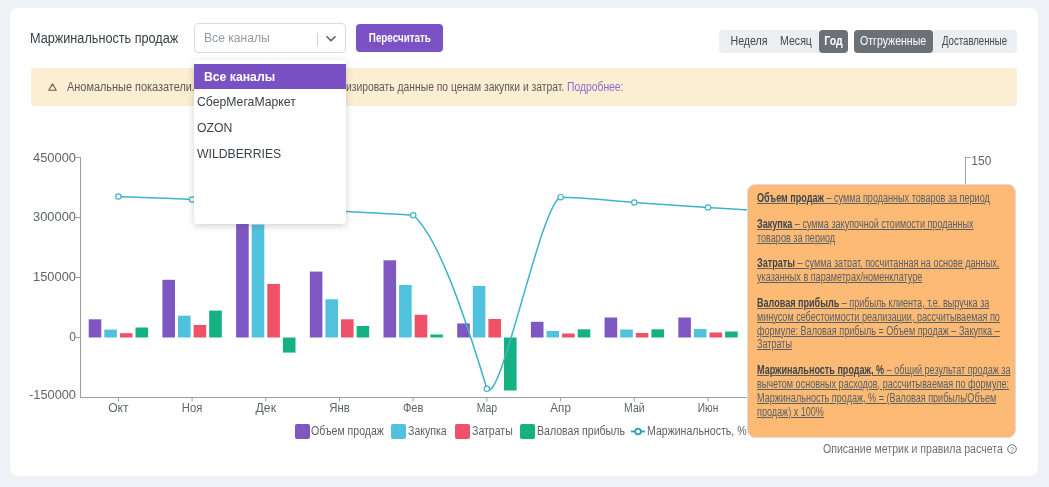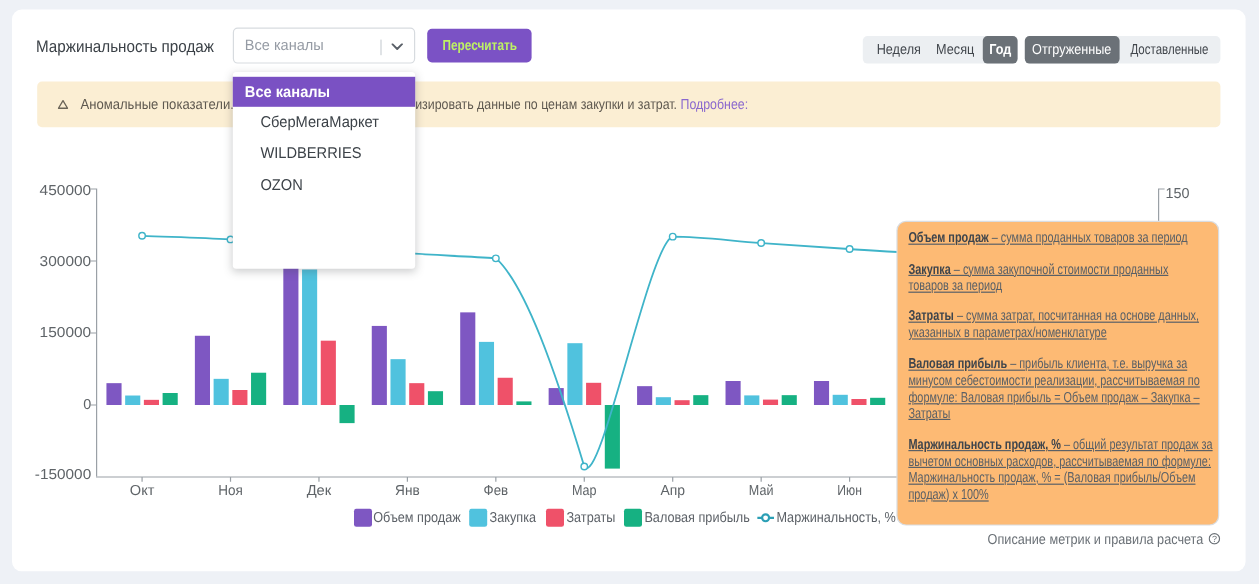--- a/index.html
+++ b/index.html
@@ -4,38 +4,38 @@
 <style>
   * { margin:0; padding:0; box-sizing:border-box; }
   html,body { width:1049px; height:487px; font-family:"Liberation Sans", sans-serif; background:#eef1f6; overflow:hidden; position:relative; }
   .abs { position:absolute; }
   #card { position:absolute; left:10px; top:8px; width:1028px; height:468px; background:#fff; border-radius:8px; }
   #title { position:absolute; left:29.5px; top:30px; font-size:14px; color:#3b4147; transform:scaleX(0.905); transform-origin:0 0; white-space:nowrap; }
   #select { position:absolute; left:194px; top:23px; width:151.5px; height:29.5px; background:#fff; border:1px solid #d7dbdf; border-radius:4px; }
   #select .txt { position:absolute; left:9px; top:6.5px; font-size:12.5px; color:#959ba4; transform:scaleX(0.97); transform-origin:0 0; white-space:nowrap; }
   #select .dv { position:absolute; left:122px; top:8.5px; width:1px; height:13px; background:#ccd1d6; }
   #select svg { position:absolute; left:131px; top:12px; }
-  #recalc { position:absolute; left:356px; top:24px; width:87.4px; height:28px; background:#7b52c5; border-radius:4px; color:#bef264; font-size:12px; font-weight:bold; line-height:28px; text-align:center; }
+  #recalc { position:absolute; left:356px; top:24px; width:87.4px; height:28px; background:#7b52c5; border-radius:4px; color:#ffffff; font-size:12px; font-weight:bold; line-height:28px; text-align:center; }
   #recalc span { display:inline-block; transform:scaleX(0.82); white-space:nowrap; }
   .tg { position:absolute; top:30px; height:23px; background:#eceff2; border-radius:4px; }
   .tlb { position:absolute; top:30px; height:23px; line-height:23px; text-align:center; font-size:12px; color:#42474d; transform:scaleX(0.88); transform-origin:50% 50%; white-space:nowrap; }
   .dk { position:absolute; top:30px; height:23px; background:#6b7177; border-radius:4px; }
   #banner { position:absolute; left:31px; top:67.5px; width:986px; height:38px; background:#fbeed3; border-radius:4px; font-size:12px; color:#5f5950; }
   #banner .t { position:absolute; top:12.5px; white-space:nowrap; transform-origin:0 0; }
   #banner a { color:#8a68ce; }
   .legend { position:absolute; top:424px; font-size:12px; color:#5d6268; transform:scaleX(0.88); transform-origin:0 0; white-space:nowrap; }
   .lsq { position:absolute; top:423.7px; width:15px; height:15px; border-radius:2px; }
   #descr { position:absolute; left:823px; top:442px; font-size:12px; color:#6a7076; transform:scaleX(0.88); transform-origin:0 0; white-space:nowrap; }
   #tooltip { position:absolute; left:747px; top:184px; width:269px; height:253.5px; background:#fdba74; border:1px solid #d9dce0; border-radius:8px; padding:7px 9px; font-size:12px; line-height:13.8px; color:#5a6066;text-decoration:underline; }
   #tooltip p { margin-bottom:12px; transform:scaleX(0.755); transform-origin:0 0; white-space:nowrap; }
   #tooltip b { color:#3f454c; }
   #dropdown { position:absolute; left:194px; top:60px; width:152.3px; height:163.5px; background:#fff; border-radius:3px; box-shadow:0 2px 7px rgba(60,64,67,.25); padding-top:4.2px; font-size:13px; color:#3c4248; }
   #dropdown div span { display:inline-block; transform:scaleX(0.94); transform-origin:0 50%; white-space:nowrap; }
   #dropdown .hl { height:25.2px; line-height:25.2px; background:#7a51c3; color:#fff; font-weight:bold; padding-left:10.2px; }
-  #dropdown .it { height:26px; line-height:26px; padding-left:23px; }
+  #dropdown .it { height:26px; line-height:26px; padding-left:3px; }
 </style>
 </head>
 <body>
 <div id="card"></div>
 
 <svg id="chart" class="abs" style="left:0;top:0" width="1049" height="487">
   <g stroke="#9aa0a6" stroke-width="1" fill="none">
     <path d="M80.5,157 V397 M75.5,157.5 h5 M75.5,217.5 h5 M75.5,277.5 h5 M75.5,337.5 h5"></path>
     <path d="M80,397.5 H966"></path>
     <path d="M118.4,397.5 v4 M192.1,397.5 v4 M265.8,397.5 v4 M339.5,397.5 v4 M413.2,397.5 v4 M486.9,397.5 v4 M560.6,397.5 v4 M634.3,397.5 v4 M708,397.5 v4 M781.7,397.5 v4 M855.4,397.5 v4 M929.1,397.5 v4"></path>
@@ -164,15 +164,15 @@
   <p><b>Объем продаж</b> – сумма проданных товаров за период</p>
   <p><b>Закупка</b> – сумма закупочной стоимости проданных<br>товаров за период</p>
   <p><b>Затраты</b> – сумма затрат, посчитанная на основе данных,<br>указанных в параметрах/номенклатуре</p>
   <p><b>Валовая прибыль</b> – прибыль клиента, т.е. выручка за<br>минусом себестоимости реализации, рассчитываемая по<br>формуле: Валовая прибыль = Объем продаж – Закупка –<br>Затраты</p>
   <p><b>Маржинальность продаж, %</b> – общий результат продаж за<br>вычетом основных расходов, рассчитываемая по формуле:<br>Маржинальность продаж, % = (Валовая прибыль/Объем<br>продаж) х 100%</p>
 </div>
 
 <div id="dropdown">
   <div class="hl"><span>Все каналы</span></div>
   <div class="it"><span>СберМегаМаркет</span></div>
+  <div class="it"><span>OZON</span></div>
   <div class="it"><span>WILDBERRIES</span></div>
-  <div class="it"><span>OZON</span></div>
 </div>
 
 </body></html>

